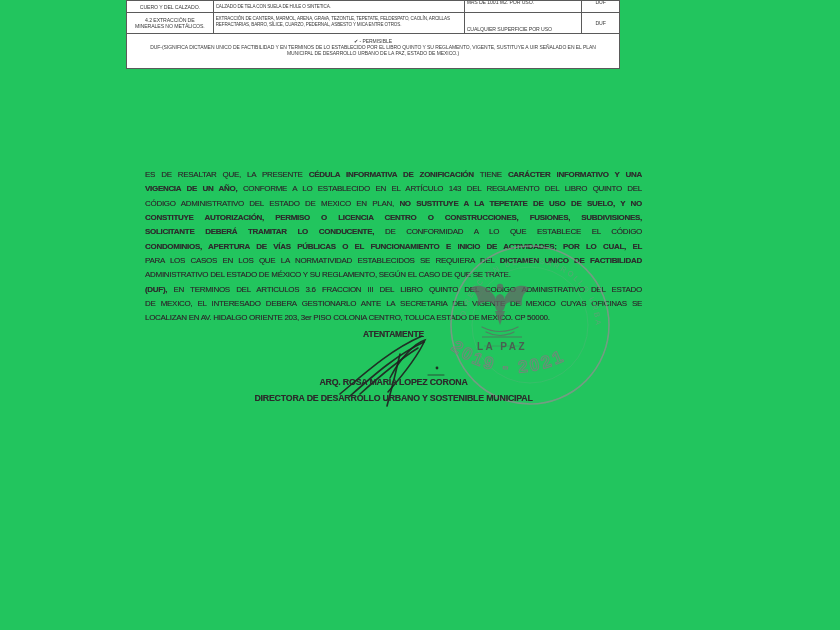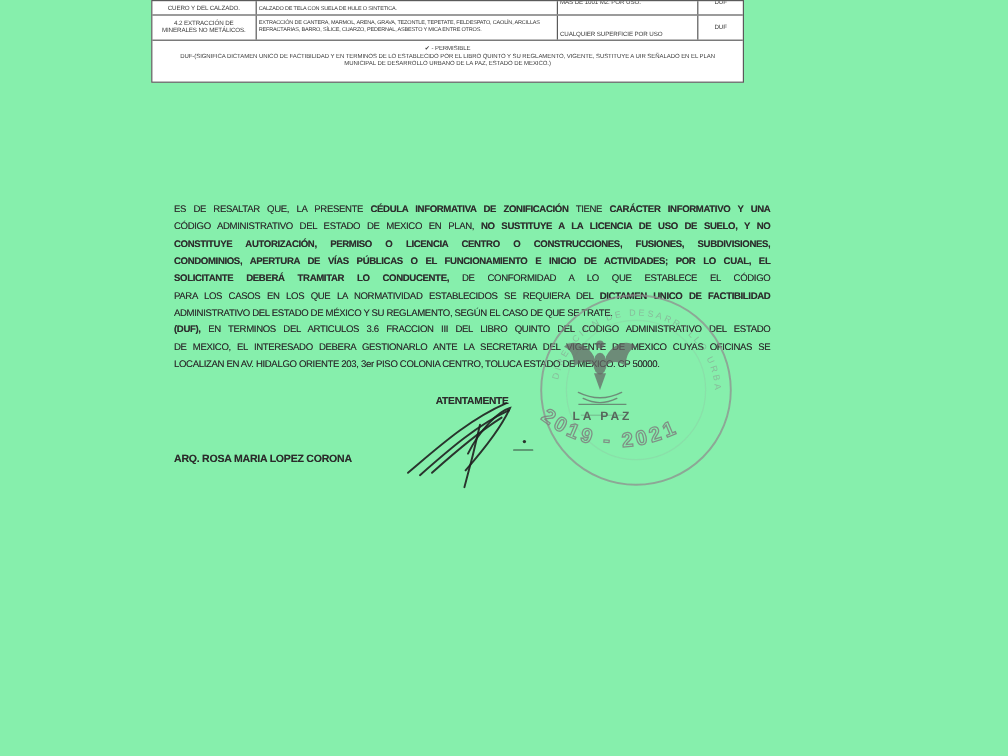--- a/index.html
+++ b/index.html
@@ -1,17 +1,17 @@
 <!DOCTYPE html>
 <html><head>
 <meta charset="utf-8">
 <style>
   html,body{margin:0;padding:0;background:#ffffff;}
   .page{
-    position:relative;width:840px;height:630px;background:#86efac;overflow:hidden;
+    position:relative;width:840px;height:630px;background:#22c55e;overflow:hidden;
     font-family:"Liberation Sans",sans-serif;color:#2d2d2d;
   }
   
   .ztable{
     position:absolute;left:126px;top:0px;width:494px;height:69px;
     border:1px solid #5a5a5a;box-sizing:border-box;background:#fff;
     color:#3a3a3a;
   }
   .zrow{display:flex;box-sizing:border-box;}
   .zcell{box-sizing:border-box;border-right:1px solid #5a5a5a;overflow:hidden;position:relative;}
@@ -40,21 +40,21 @@
   }
   .bline{height:14.35px;line-height:14.35px;text-align:justify;white-space:normal;}
   .bline.just{text-align-last:justify;}
   .bline .b{font-weight:700;}
   .salutation{
     position:absolute;left:145px;top:329px;width:497px;text-align:center;
     font-size:8.5px;font-weight:700;letter-spacing:-0.2px;color:#2d2d2d;
     text-shadow:0 0 0.3px rgba(45,45,45,0.55);
   }
   .signer{
-    position:absolute;left:145px;top:377px;width:497px;text-align:left;
+    position:absolute;left:145px;top:377px;width:497px;text-align:center;
     font-size:8.8px;font-weight:700;letter-spacing:-0.2px;color:#2b2b2b;
     text-shadow:0 0 0.3px rgba(45,45,45,0.5);
   }
   .signer .line2{margin-top:5.5px;}
   
   .stamp{position:absolute;left:448px;top:243px;width:164px;height:164px;}
   .stamp-ring{fill:none;stroke:#8f8f8f;stroke-width:1.6;opacity:0.75;}
   .stamp-ring-inner{fill:none;stroke:#9a9a9a;stroke-width:1;opacity:0.18;}
   .rim-text{font-family:"Liberation Sans",sans-serif;font-size:7.5px;letter-spacing:2.2px;fill:#8a8a8a;opacity:0.5;}
   .eagle{fill:#646464;opacity:0.72;}
@@ -110,24 +110,25 @@
     </div>
     <div class="zfooter">
       <div>✔ - PERMISIBLE</div>
       <div>DUF-(SIGNIFICA DICTAMEN UNICO DE FACTIBILIDAD Y EN TERMINOS DE LO ESTABLECIDO POR EL LIBRO QUINTO Y SU REGLAMENTO, VIGENTE, SUSTITUYE A UIR SEÑALADO EN EL PLAN</div>
       <div>MUNICIPAL DE DESARROLLO URBANO DE LA PAZ, ESTADO DE MEXICO.)</div>
     </div>
   </div>
 
   <div class="body-text" id="body-text">
       <div class="bline just"><span>ES DE RESALTAR QUE, LA PRESENTE </span><span class="b">CÉDULA INFORMATIVA DE ZONIFICACIÓN</span><span> TIENE </span><span class="b">CARÁCTER INFORMATIVO Y UNA</span></div>
-      <div class="bline just"><span>CÓDIGO  ADMINISTRATIVO DEL ESTADO DE MEXICO EN PLAN, </span><span class="b">NO SUSTITUYE A LA LICENCIA DE USO DE SUELO, Y NO</span></div>
+      <div class="bline just"><span class="b">VIGENCIA DE UN AÑO,</span><span> CONFORME A LO ESTABLECIDO EN EL ARTÍCULO 143 DEL REGLAMENTO DEL LIBRO QUINTO DEL</span></div>
+      <div class="bline just"><span>CÓDIGO  ADMINISTRATIVO DEL ESTADO DE MEXICO EN PLAN, </span><span class="b">NO SUSTITUYE A LA TEPETATE DE USO DE SUELO, Y NO</span></div>
       <div class="bline just"><span class="b">CONSTITUYE AUTORIZACIÓN, PERMISO O LICENCIA CENTRO O CONSTRUCCIONES, FUSIONES, SUBDIVISIONES,</span></div>
+      <div class="bline just"><span class="b">SOLICITANTE DEBERÁ TRAMITAR LO CONDUCENTE,</span><span> DE CONFORMIDAD A LO QUE ESTABLECE EL CÓDIGO</span></div>
       <div class="bline just"><span class="b">CONDOMINIOS, APERTURA DE VÍAS PÚBLICAS O EL FUNCIONAMIENTO E INICIO DE ACTIVIDADES;</span><span class="b"> POR LO CUAL, EL</span></div>
-      <div class="bline just"><span class="b">SOLICITANTE DEBERÁ TRAMITAR LO CONDUCENTE,</span><span> DE CONFORMIDAD A LO QUE ESTABLECE EL CÓDIGO</span></div>
       <div class="bline just"><span>PARA LOS CASOS EN LOS QUE LA NORMATIVIDAD ESTABLECIDOS SE REQUIERA DEL </span><span class="b">DICTAMEN UNICO DE FACTIBILIDAD</span></div>
       <div class="bline"><span>ADMINISTRATIVO DEL ESTADO DE MÉXICO Y SU REGLAMENTO, SEGÚN EL CASO DE QUE SE TRATE.</span></div>
       <div class="bline just"><span class="b">(DUF),</span><span> EN TERMINOS DEL ARTICULOS 3.6 FRACCION III DEL LIBRO QUINTO DEL CODIGO ADMINISTRATIVO DEL ESTADO</span></div>
       <div class="bline just"><span>DE MEXICO, EL INTERESADO DEBERA GESTIONARLO ANTE LA SECRETARIA DEL VIGENTE DE MEXICO CUYAS OFICINAS SE</span></div>
       <div class="bline"><span>LOCALIZAN EN AV. HIDALGO ORIENTE 203, 3er PISO COLONIA CENTRO, TOLUCA ESTADO DE MEXICO. CP 50000.</span></div>
     </div>
 
   <div class="salutation">ATENTAMENTE</div>
 
   <svg class="stamp" viewBox="0 0 164 164" aria-hidden="true">
@@ -160,15 +161,16 @@
     <path class="sig-stroke" d="M20,68 C45,46 68,26 94,14"></path>
     <path class="sig-stroke" d="M30,66 C50,48 72,30 88,20"></path>
     <path class="sig-stroke" d="M60,50 C70,30 85,15 95,12 C88,28 72,48 58,64"></path>
     <path class="sig-stroke" d="M70,26 C66,44 62,60 57,78"></path>
     <circle cx="107" cy="40" r="1.4" fill="#1f1f1f" opacity="0.9"></circle>
     <path class="sig-thin" d="M98,47 L114,47"></path>
   </svg>
 
   <div class="signer">
     <div>ARQ. ROSA MARIA LOPEZ CORONA</div>
+    <div class="line2">DIRECTORA DE DESARROLLO URBANO Y SOSTENIBLE MUNICIPAL</div>
   </div>
 
 </div>
 
 </body></html>

